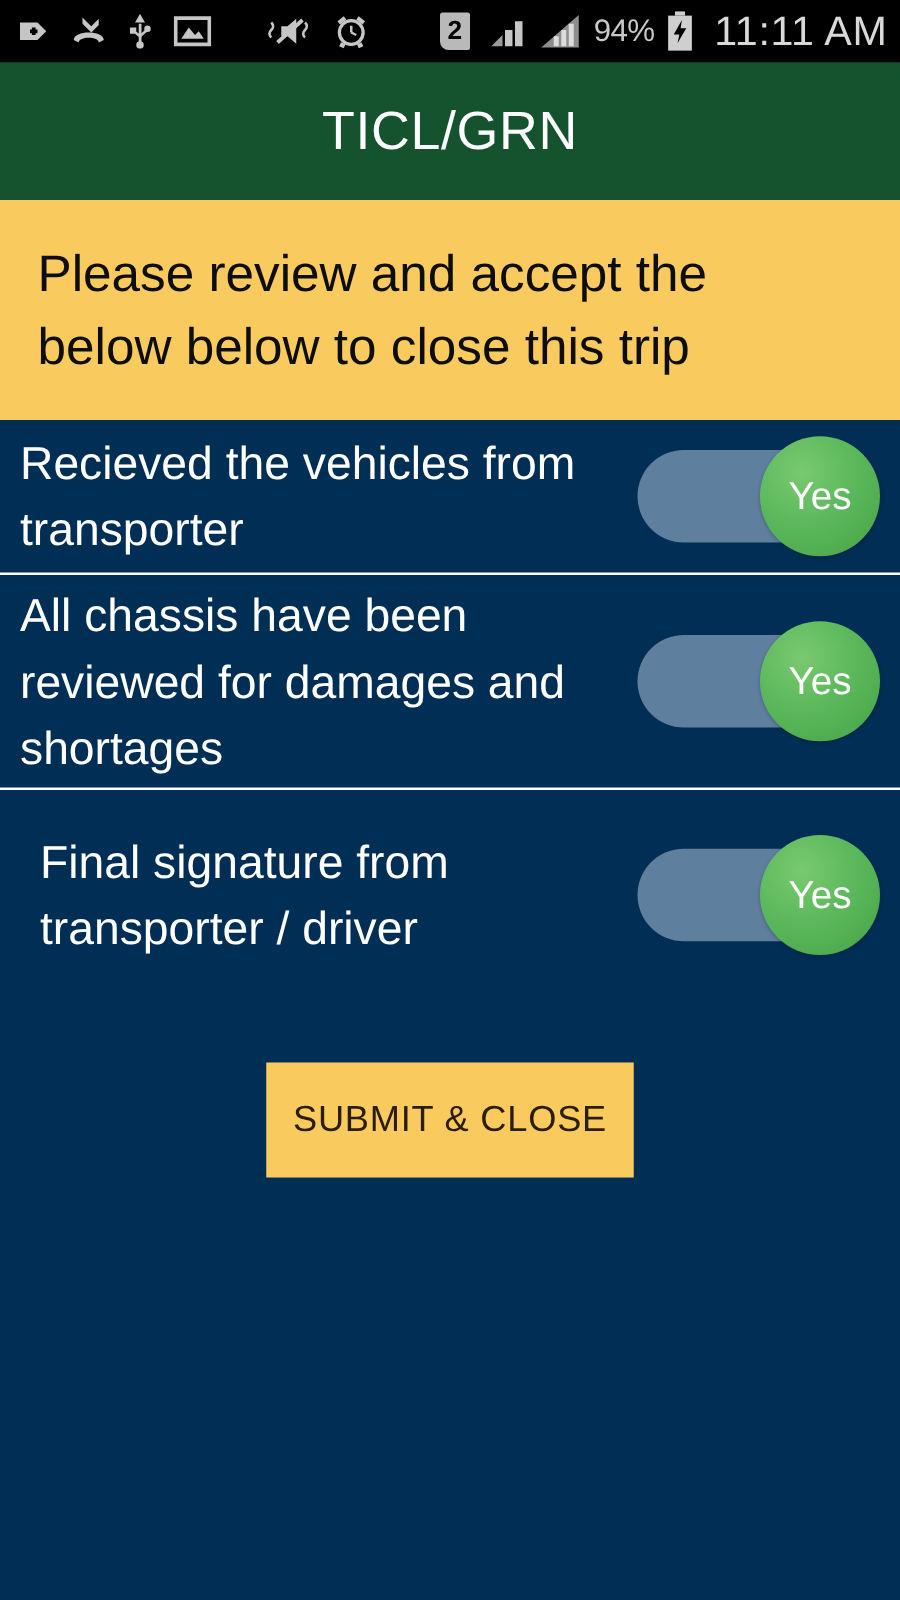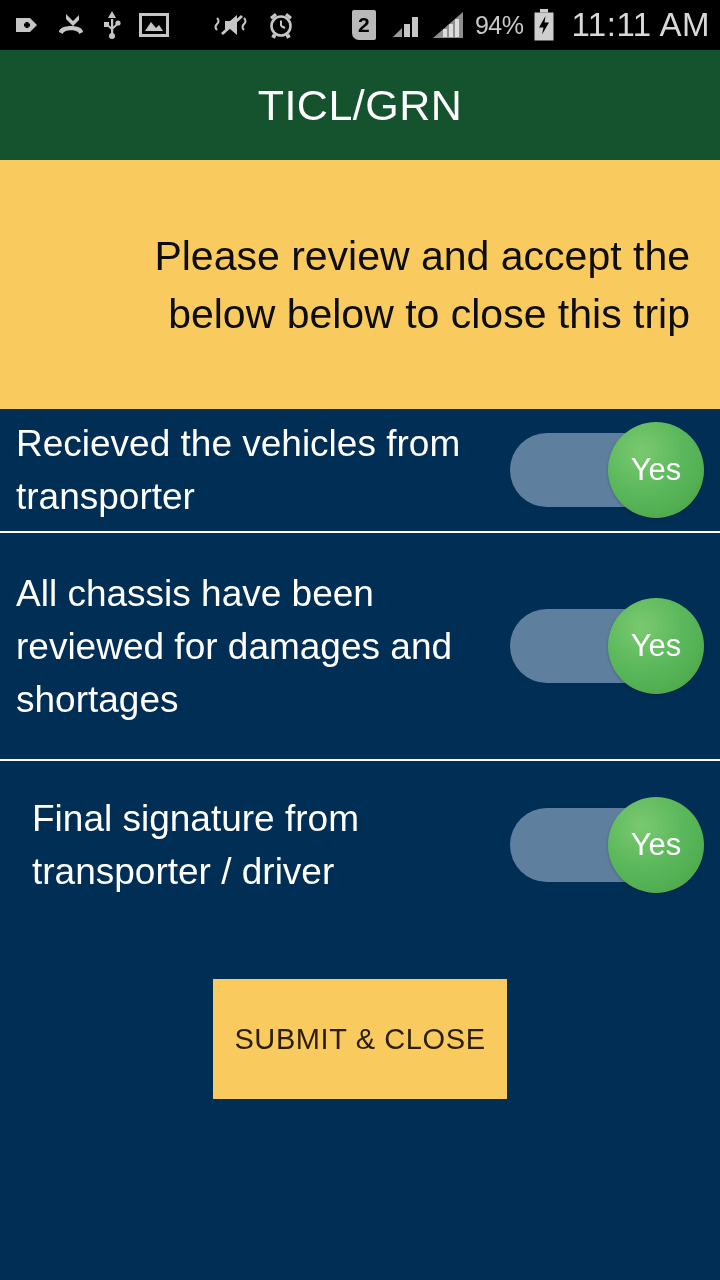--- a/index.html
+++ b/index.html
@@ -43,42 +43,42 @@
     background:#14532d;
     display:flex; align-items:center; justify-content:center;
   }
   .appbar-title {
     color:#ffffff; font-size:43px; font-weight:300;
     letter-spacing:0.5px;
   }
 
   
   .banner {
-    width:100%; height:249px;
+    width:100%; height:176px;
     background:#f9cb5e;
     display:flex; flex-direction:column;
-    align-items:flex-end; justify-content:center;
+    align-items:flex-start; justify-content:center;
     text-align:center; padding:0 30px;
   }
   .banner-line {
     color:#0d0d0d; font-size:41px; line-height:58px;
     font-weight:400;
   }
 
   
   .list { width:100%; }
   .row {
     position:relative; width:100%;
     display:flex; align-items:center;
     padding:0 18px 0 16px;
     border-bottom:2px solid #ffffff;
   }
   .row:last-child { border-bottom:none;padding-left:32px; }
   .row-1 { height:124px; }
-  .row-2 { height:228px; }
+  .row-2 { height:172px; }
   .row-3 { height:168px; }
 
   .row-label {
     color:#ffffff; font-size:37px; line-height:53px;
     font-weight:400; flex:1; padding-right:12px;
     max-width:500px;
   }
 
   
   .toggle {
@@ -100,21 +100,21 @@
   .toggle-knob-label {
     color:#ffffff; font-size:31px; font-weight:400;text-align:center;
   }
 
   
   .submit-wrap {
     width:100%; display:flex; justify-content:center;
     padding-top:50px;
   }
   .submit-btn {
-    width:294px; height:120px;
+    width:294px; height:92px;
     background:#f9cb5e; border:none;
     color:#2b1d05; font-size:29px; letter-spacing:0.6px;
     font-family:"Liberation Sans", sans-serif;
     display:flex; align-items:center; justify-content:center;
     cursor:pointer;
   }
 </style>
 </head>
 <body>
 

